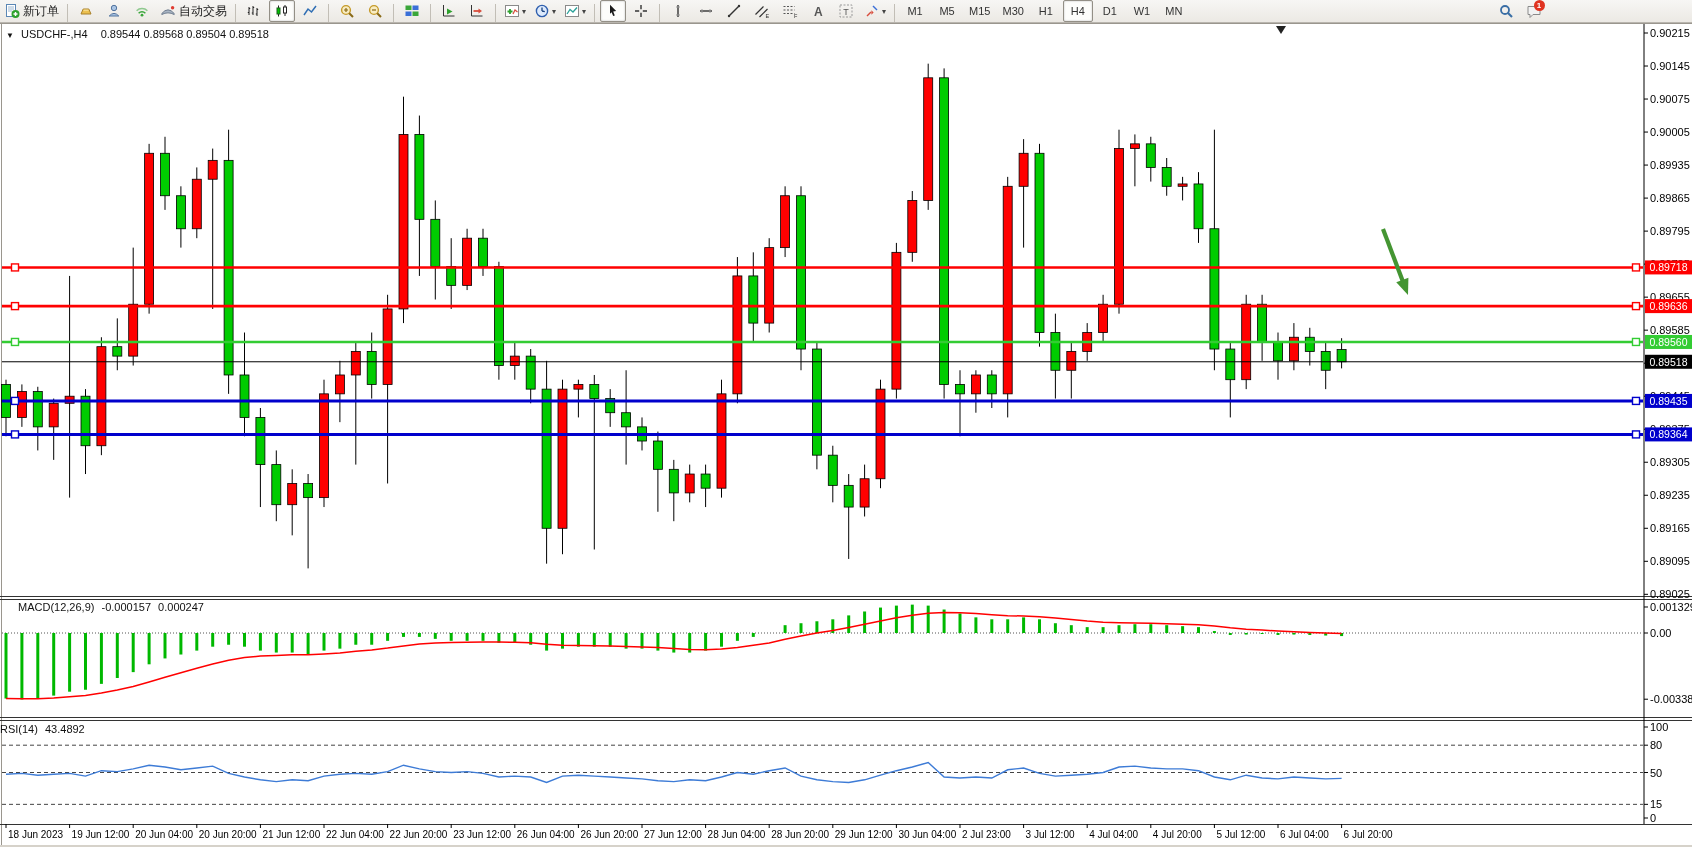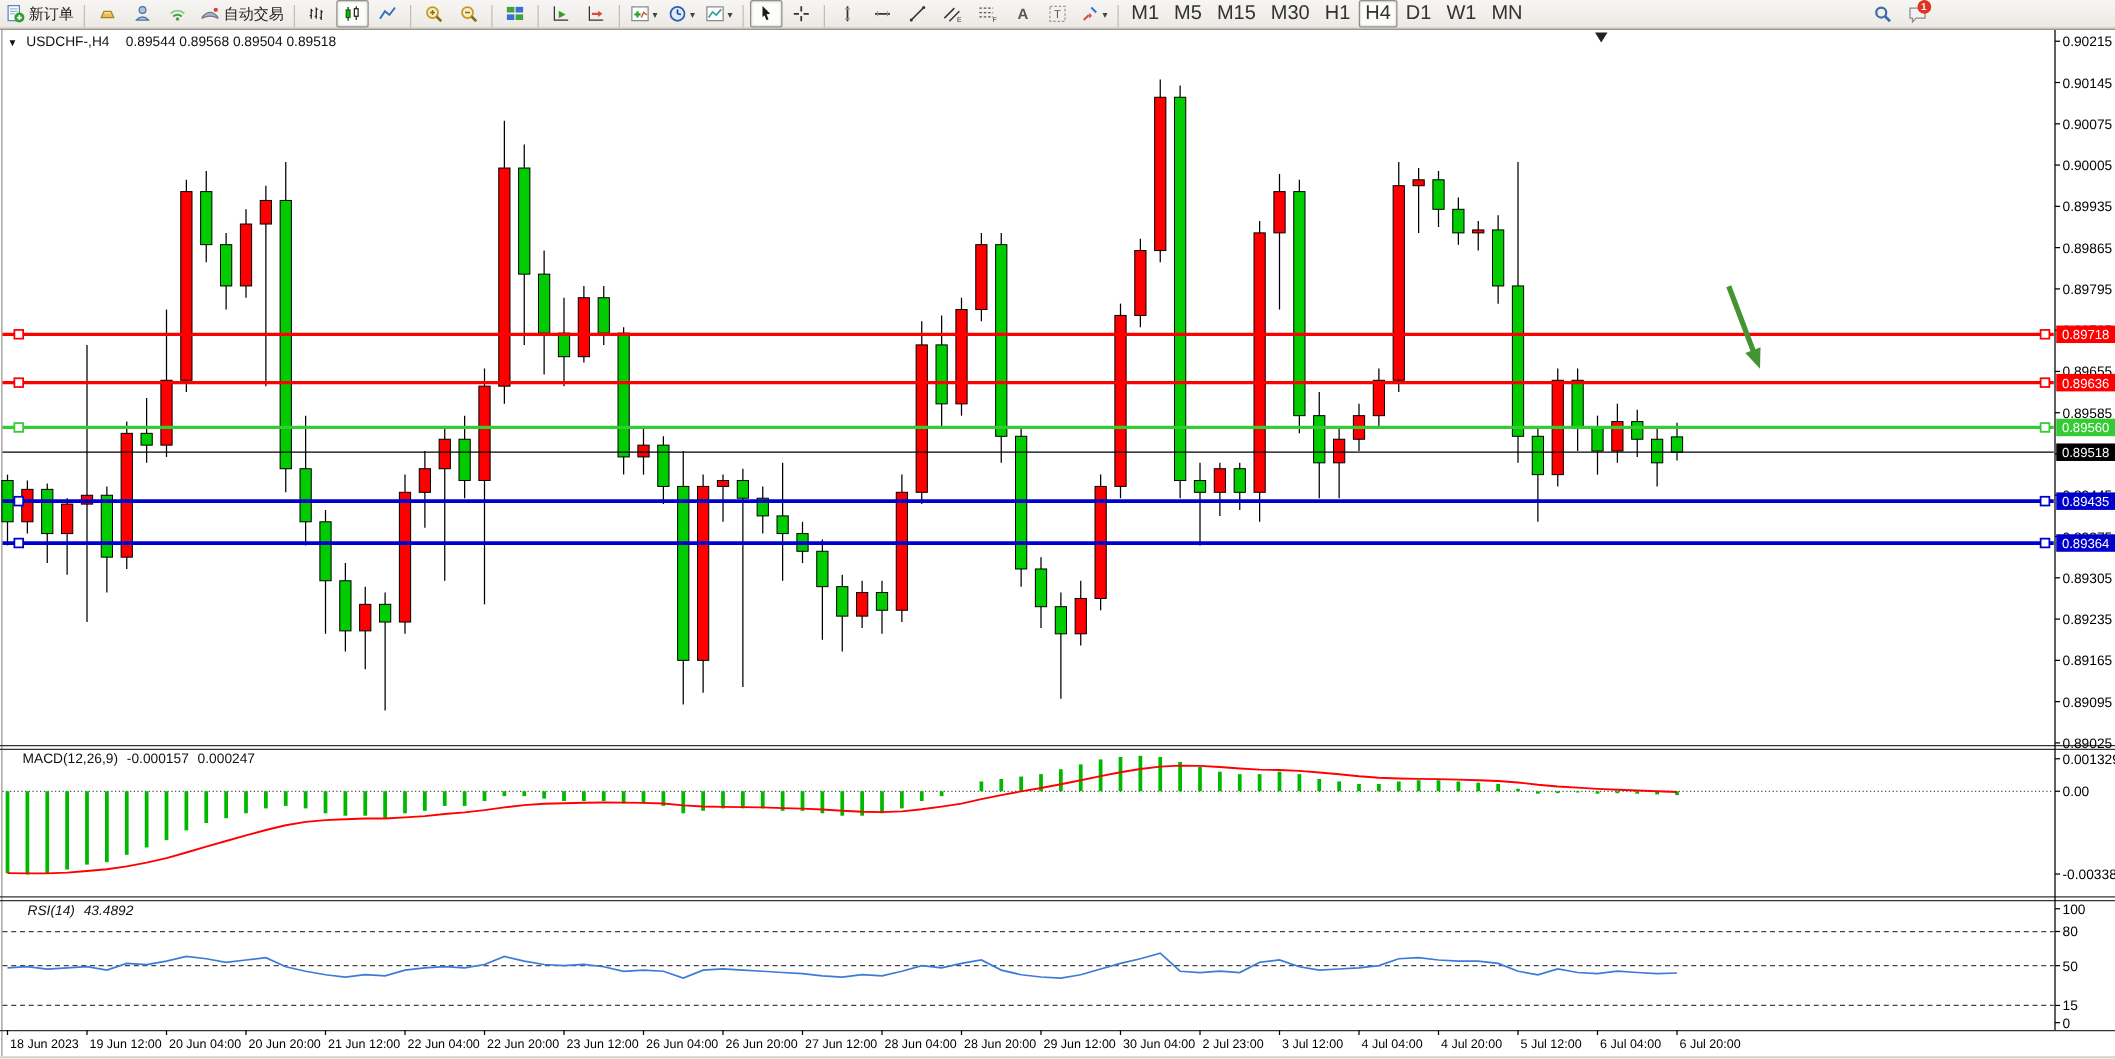--- a/index.html
+++ b/index.html
@@ -6,32 +6,32 @@
   html,body{margin:0;padding:0;width:1692px;height:847px;overflow:hidden;background:#fff;
     font-family:"Liberation Sans","DejaVu Sans",sans-serif;}
   #root{position:relative;width:1692px;height:847px;background:#fff;}
   
   #toolbar{position:absolute;left:0;top:0;width:1692px;height:22px;background:linear-gradient(#f7f6f4,#ece9e4);
     border-bottom:1px solid #b9b5ae;display:flex;align-items:flex-end;z-index:5;font-size:12px;color:#222;}
   .tbtn{height:20px;min-width:20px;display:flex;align-items:center;justify-content:center;margin:0 1px;
     border:1px solid transparent;border-radius:2px;padding:0 2px;cursor:default;}
   .tbtn.pressed{border:1px solid #938f86;background:#fdfdfb;box-shadow:inset 0 0 2px #bbb;}
   .tbtn .lbl{margin-left:3px;white-space:nowrap;}
-  .tf{font-size:16px;color:#333;padding:0 4px;}
+  .tf{font-size:11px;color:#333;padding:0 4px;}
   .sep{width:1px;height:18px;background:#c2beb6;margin:0 4px;}
   .dd{font-size:8px;color:#444;margin-left:2px;}
   #right-icons{position:absolute;left:1492px;top:0;height:22px;display:flex;align-items:center;}
   .badge{position:absolute;margin-left:10px;margin-top:-12px;width:11px;height:11px;border-radius:6px;background:#e03320;
     color:#fff;font-size:8px;line-height:11px;text-align:center;font-weight:bold;}
   
   .pane-label{position:absolute;z-index:3;font-size:11px;color:#111;white-space:nowrap;}
   #symbol-row{left:6px;top:28px;}
   #symbol-row .chev{font-size:8px;color:#111;margin-right:4px;}
   #macd-label{left:18px;top:601px;}
-  #rsi-label{left:22px;top:723px;font-style:italic;}
+  #rsi-label{left:0;top:723px;}
   .pane-label span{margin-right:4px;}
   svg text{font-family:"Liberation Sans","DejaVu Sans",sans-serif;}
 </style>
 </head>
 <body>
 
 <div id="root">
   <svg id="chart-svg" width="1692" height="847" style="position:absolute;left:0;top:0;z-index:1;">
       <rect x="0" y="23" width="1692" height="824" fill="#ffffff"></rect>
       <line x1="0" y1="23.5" x2="1692" y2="23.5" stroke="#9a968e" stroke-width="1"></line>

